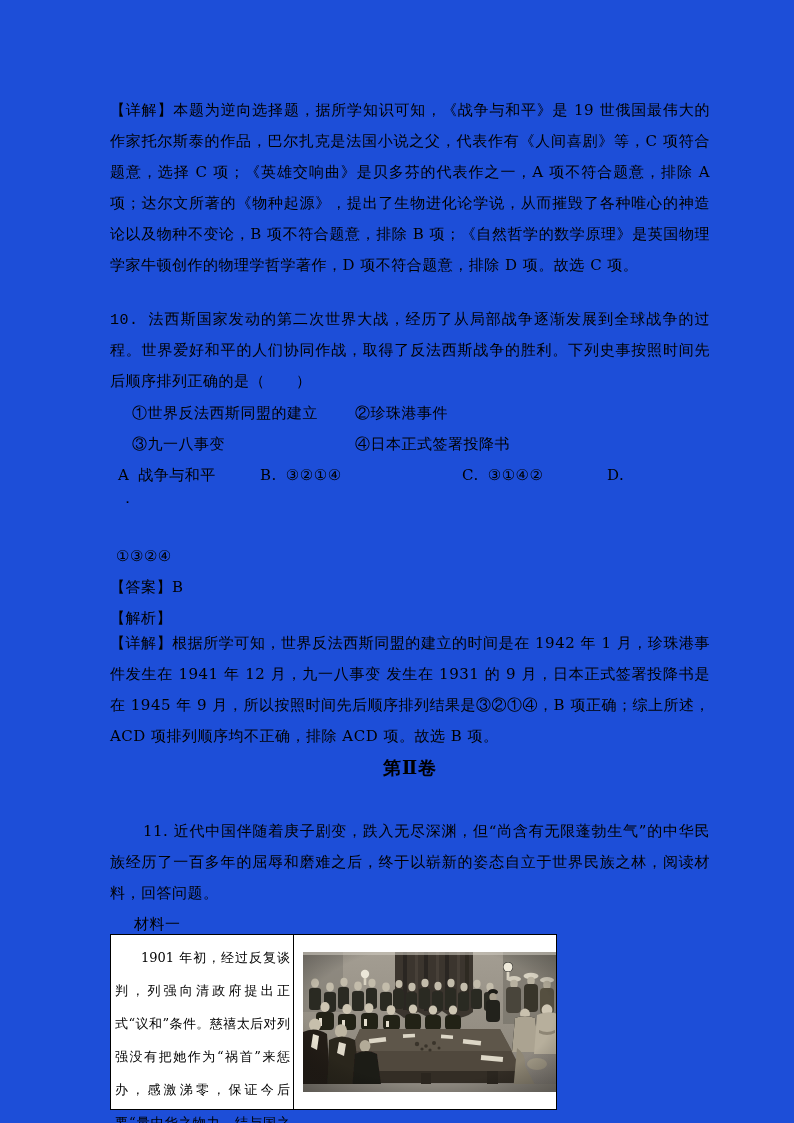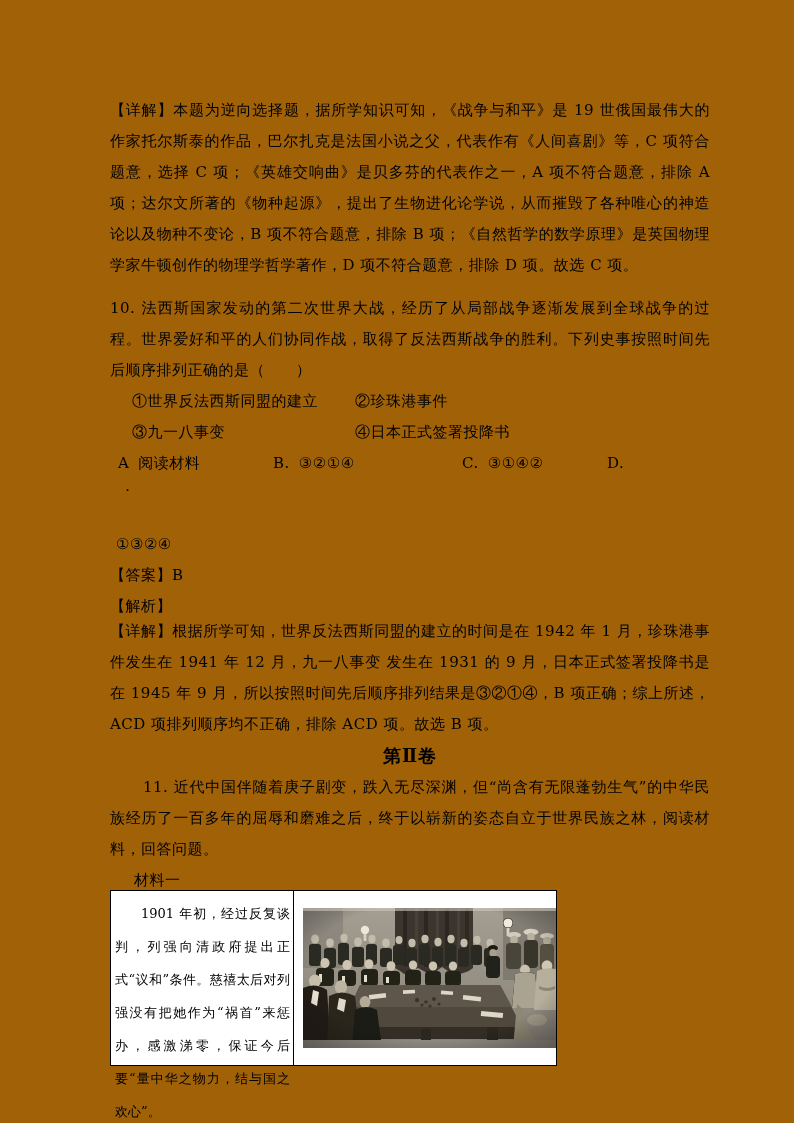--- a/index.html
+++ b/index.html
@@ -1,41 +1,41 @@
 <!DOCTYPE html>
 <html><head>
 <meta charset="utf-8">
 <style>
   html,body { margin:0; padding:0; }
   body {
     width:794px; height:1123px; background:#ffffff; color:#000;
     font-family:"DejaVu Serif","Liberation Serif",serif;
     -webkit-font-smoothing:antialiased;
   }
-  .page { position:relative; width:794px; height:1123px; background:#a16207; overflow:hidden; }
+  .page { position:relative; width:794px; height:1123px; background:#1d4ed8; overflow:hidden; }
   .content {
     position:absolute; left:110px; top:95px; width:600px;
     font-size:15px; line-height:31px; letter-spacing:0.5px;
   }
   .para { margin:0; text-align:justify; }
-  .stem10 { margin-top:12px; }
+  .stem10 { margin-top:24px;font-family:Liberation Mono, monospace; }
   .row { position:relative; height:31px; }
   .row .c1 { position:absolute; left:22px; top:0; white-space:nowrap; }
   .row .c2 { position:absolute; left:245px; top:0; white-space:nowrap; }
   .opts .opt { position:absolute; top:0; white-space:nowrap; }
   .opt .olabel { margin-right:9px; }
   .stray-dot { height:14px; line-height:14px; padding-left:10px; font-size:15px; }
   .d-value { height:31px; padding-left:6px;margin-top:36px; }
   .ansline { margin:0; }
   .exp2 { margin-top:-6px; }
   .section-title {
     margin:0; text-align:center; font-weight:bold; font-size:18px; line-height:32px;
     letter-spacing:1px;
   }
-  .q11 { text-indent:2.2em; }
+  .q11 { text-indent:2.2em;margin-top:32px; }
   .material-label { padding-left:24px; }
   .material-table {
     margin-top:-6px; width:447px; height:176px; box-sizing:border-box;
     border:1.5px solid #000; display:flex; background:#fff;
   }
   .cell-text {
     width:235px; box-sizing:border-box; border-right:1.5px solid #000;
     padding:6px 3px 0 4px; font-size:13px; line-height:33px; letter-spacing:0;
     text-indent:2em; text-align:justify;
   }
@@ -59,23 +59,23 @@
       <span class="c1">①世界反法西斯同盟的建立</span>
       <span class="c2">②珍珠港事件</span>
     </div>
     <div class="row">
       <span class="c1">③九一八事变</span>
       <span class="c2">④日本正式签署投降书</span>
     </div>
 
     <div class="row opts">
       <span class="opt" style="left:8px">
-        <span class="olabel">A</span><span class="oval">阅读材料</span>
-      </span>
-      <span class="opt" style="left:163px">
+        <span class="olabel">A</span><span class="oval">战争与和平</span>
+      </span>
+      <span class="opt" style="left:150px">
         <span class="olabel">B.</span><span class="oval">③②①④</span>
       </span>
       <span class="opt" style="left:352px">
         <span class="olabel">C.</span><span class="oval">③①④②</span>
       </span>
       <span class="opt" style="left:497px">
         <span class="olabel">D.</span>
       </span>
     </div>
     <div class="stray-dot">．</div>

